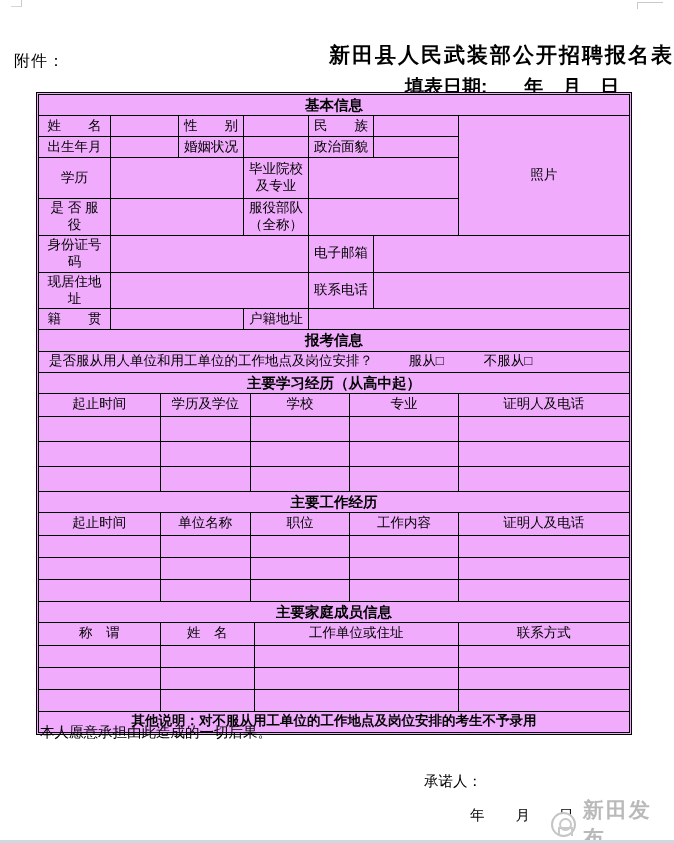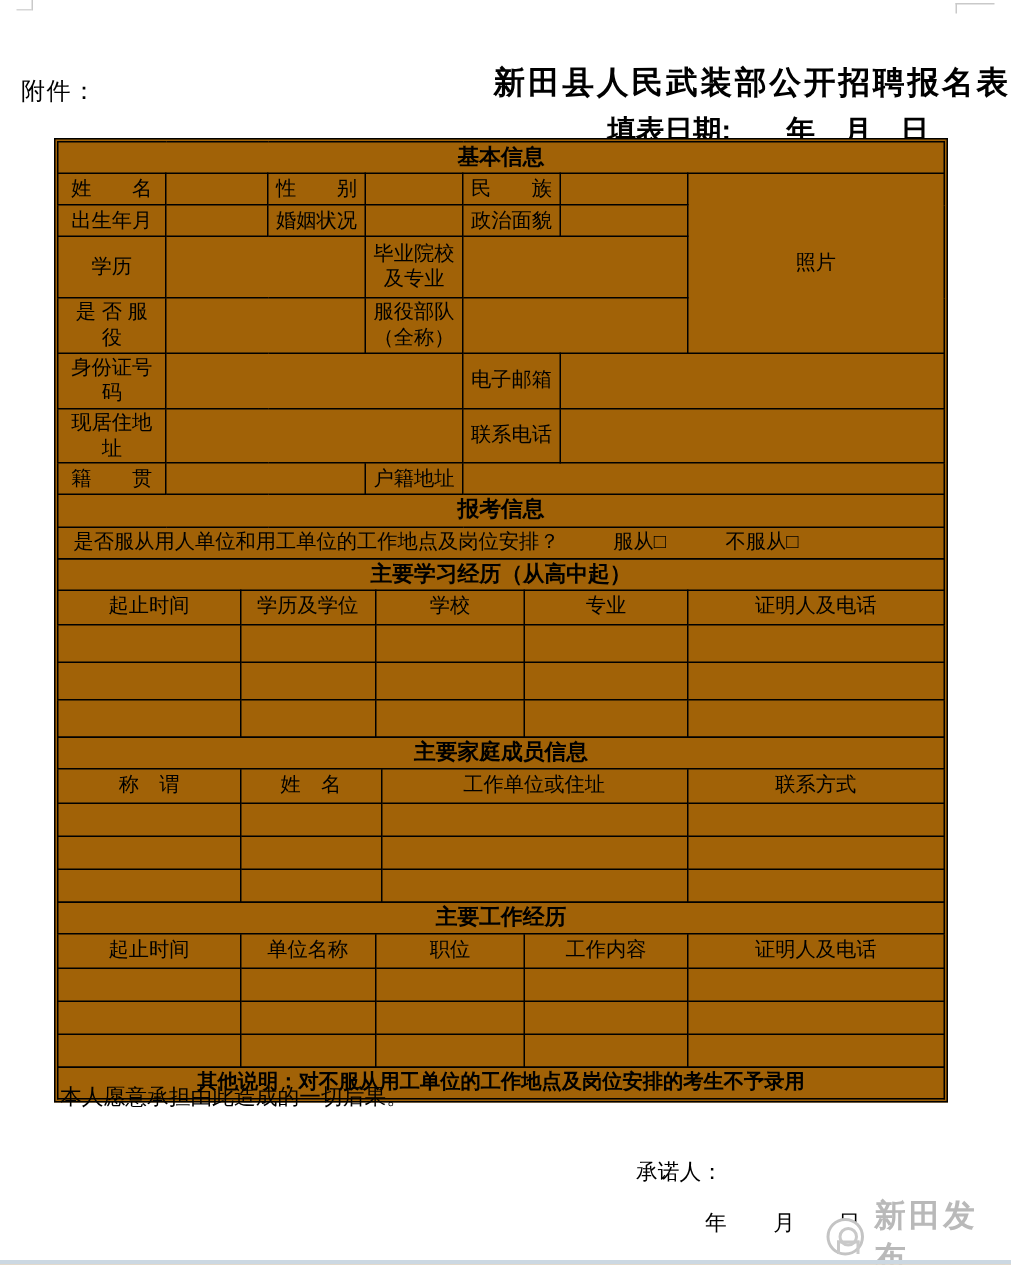--- a/index.html
+++ b/index.html
@@ -28,21 +28,21 @@
     font-size:19px; font-weight:bold;
   }
   .date-line .y { margin-left:37px; }
   .date-line .m { margin-left:19px; }
   .date-line .d { margin-left:19px; }
 
   .form-outer {
     position:absolute; left:36px; top:92px; width:596px;
     border:1px solid #000;
     padding:1px;
-    background:#a16207;
+    background:#f0abfc;
   }
   table { width:100%; border-collapse:collapse; table-layout:fixed; }
   table + table { margin-top:-1px; }
   td {
     border:1px solid #000;
     font-size:13.5px;
     line-height:1.25;
     padding:1px 3px;
     text-align:center;
     vertical-align:middle;
@@ -246,58 +246,20 @@
             <td></td>
             <td></td>
             <td></td>
       </tr>
     </tbody>
       </table>
 
     <table>
       <colgroup>
         <col style="width:20.6%">
-          <col style="width:15.9%">
-          <col style="width:34.5%">
-          <col style="width:29%">
-      </colgroup>
-      <tbody>
-          <tr class="sec r-sec">
-        <td colspan="4">主要家庭成员信息</td>
-      </tr>
-      <tr class="r-colhdr">
-        <td>称　谓</td>
-        <td>姓　名</td>
-        <td>工作单位或住址</td>
-        <td>联系方式</td>
-      </tr>
-      <tr class="r-blank">
-        <td></td>
-            <td></td>
-            <td></td>
-            <td></td>
-      </tr>
-      <tr class="r-blank">
-        <td></td>
-            <td></td>
-            <td></td>
-            <td></td>
-      </tr>
-      <tr class="r-blank">
-        <td></td>
-            <td></td>
-            <td></td>
-            <td></td>
-      </tr>
-    </tbody>
-      </table>
-
-    <table>
-      <colgroup>
-        <col style="width:20.6%">
           <col style="width:15.2%">
           <col style="width:16.9%">
         <col style="width:18.3%">
           <col style="width:29%">
       </colgroup>
       <tbody>
           <tr class="sec r-sec">
         <td colspan="5">主要工作经历</td>
       </tr>
       <tr class="r-colhdr">
@@ -325,20 +287,58 @@
         <td></td>
             <td></td>
             <td></td>
             <td></td>
             <td></td>
       </tr>
     </tbody>
       </table>
 
     <table>
+      <colgroup>
+        <col style="width:20.6%">
+          <col style="width:15.9%">
+          <col style="width:34.5%">
+          <col style="width:29%">
+      </colgroup>
+      <tbody>
+          <tr class="sec r-sec">
+        <td colspan="4">主要家庭成员信息</td>
+      </tr>
+      <tr class="r-colhdr">
+        <td>称　谓</td>
+        <td>姓　名</td>
+        <td>工作单位或住址</td>
+        <td>联系方式</td>
+      </tr>
+      <tr class="r-blank">
+        <td></td>
+            <td></td>
+            <td></td>
+            <td></td>
+      </tr>
+      <tr class="r-blank">
+        <td></td>
+            <td></td>
+            <td></td>
+            <td></td>
+      </tr>
+      <tr class="r-blank">
+        <td></td>
+            <td></td>
+            <td></td>
+            <td></td>
+      </tr>
+    </tbody>
+      </table>
+
+    <table>
       <tbody>
           <tr class="other r-sec">
         <td>其他说明：对不服从用工单位的工作地点及岗位安排的考生不予录用</td>
       </tr>
     </tbody>
       </table>
 
   </div>
 
   <div class="commitment">

